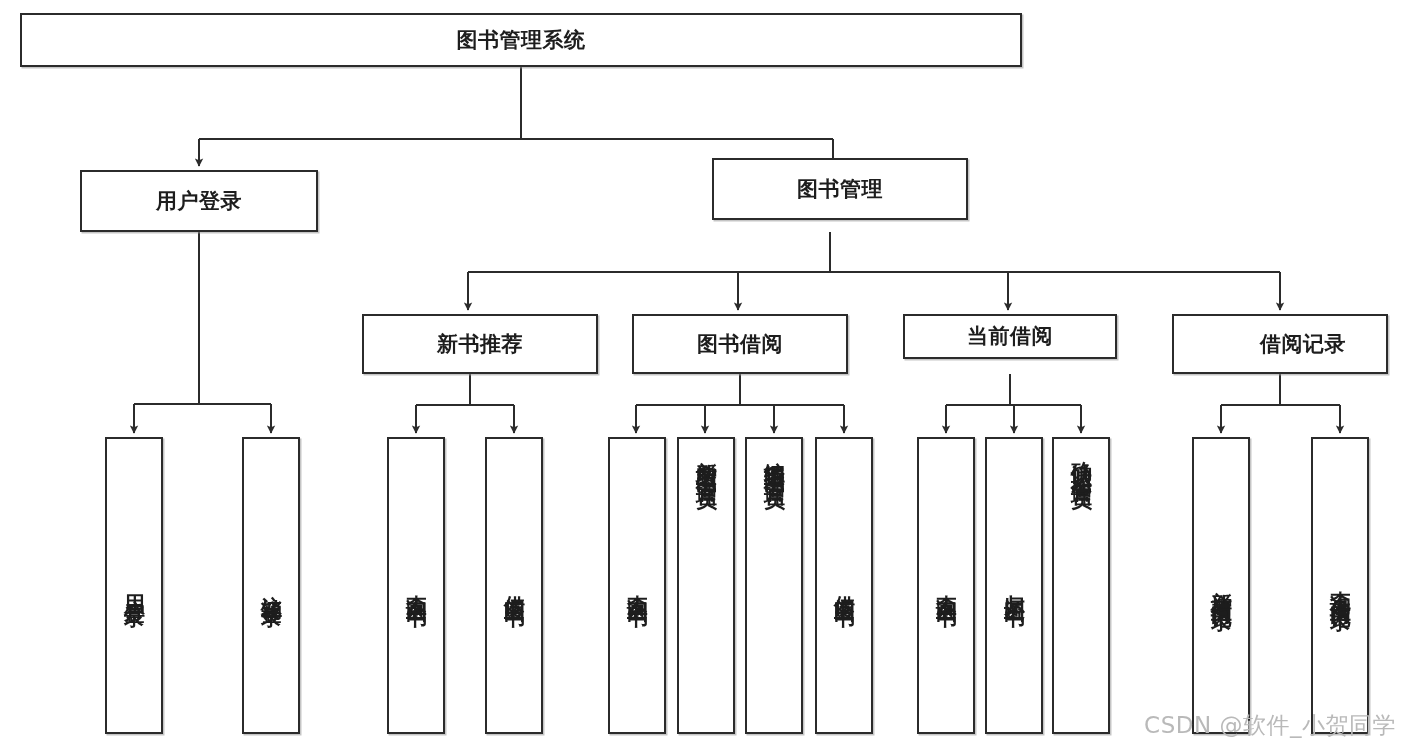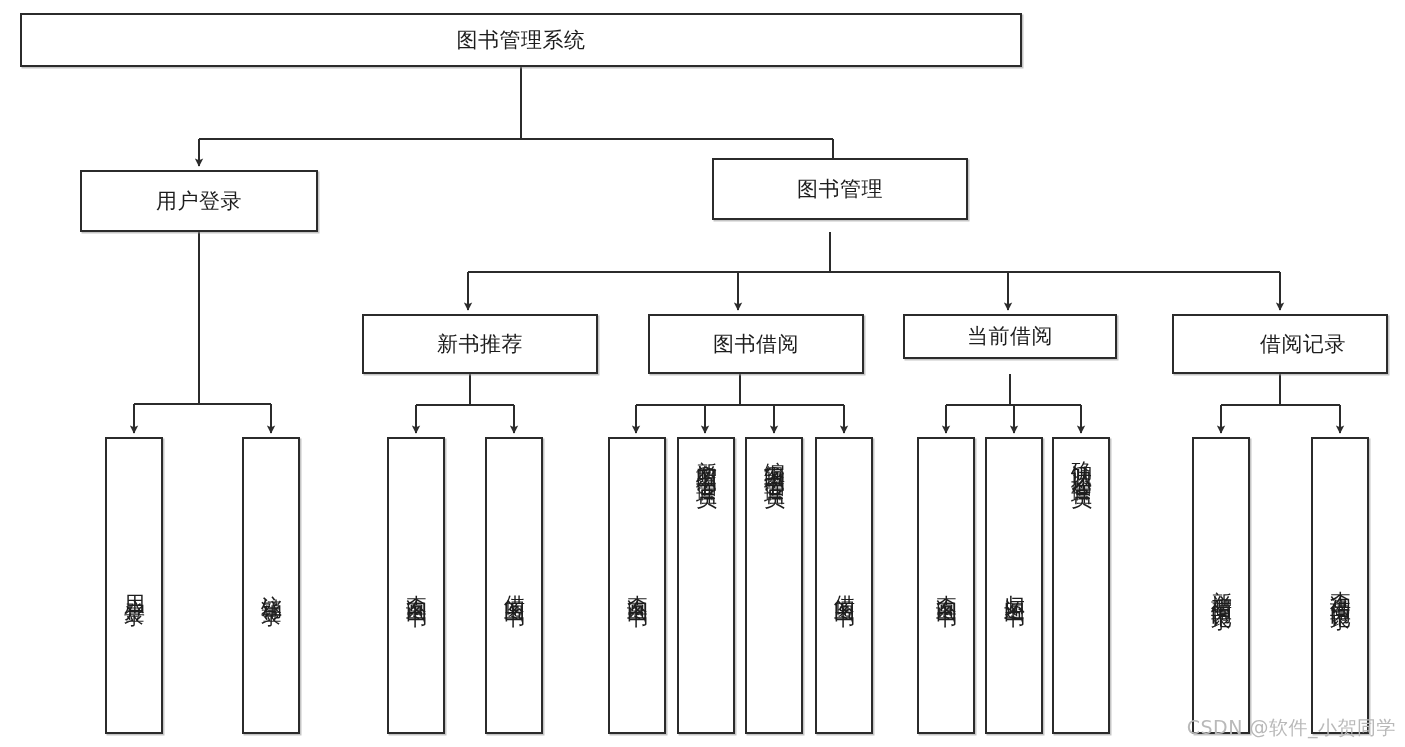--- a/index.html
+++ b/index.html
@@ -31,20 +31,21 @@
   .node-box {
     position: absolute;
     box-sizing: border-box;
     background: #ffffff;
     border: 2px solid #2b2b2b;
     box-shadow: 1.5px 1.5px 0 0 rgba(150,150,150,0.55);
     display: flex;
     align-items: center;
     justify-content: center;
     overflow: hidden;
+    font-weight: bold;
   }
   .node-label {
     color: #1d1d1d;
     font-size: 21px;
     line-height: 1.15;
     letter-spacing: 0.5px;
     white-space: nowrap;
     text-align: center;
   }
   .node-box.vertical {
@@ -61,21 +62,21 @@
     line-height: 1;
   }
   .node-box.vertical.pad-mid {
     align-items: center;
     padding-top: 0;
   }
   #watermark {
     position: absolute;
     right: 9px;
     bottom: 6px;
-    font-size: 19px;
+    font-size: 23px;
     color: #b9b9b9;
     letter-spacing: 0.5px;
     white-space: nowrap;
     font-family: "DejaVu Sans", "Liberation Sans", sans-serif;
     pointer-events: none;
   }
 </style>
 </head>
 <body>
 
@@ -140,21 +141,21 @@
   </div>
 
   <div class="node-box" style="left:712px; top:158px; width:256px; height:62px;">
     <span class="node-label">图书管理</span>
   </div>
 
   <div class="node-box" style="left:362px; top:314px; width:236px; height:60px;">
     <span class="node-label">新书推荐</span>
   </div>
 
-  <div class="node-box" style="left:632px; top:314px; width:216px; height:60px;margin-left:16px;">
+  <div class="node-box" style="left:632px; top:314px; width:216px; height:60px;">
     <span class="node-label">图书借阅</span>
   </div>
 
   <div class="node-box" style="left:903px; top:314px; width:214px; height:45px;">
     <span class="node-label">当前借阅</span>
   </div>
 
   <div class="node-box" style="left:1172px; top:314px; width:216px; height:60px;padding-left:46px;">
     <span class="node-label">借阅记录</span>
   </div>

